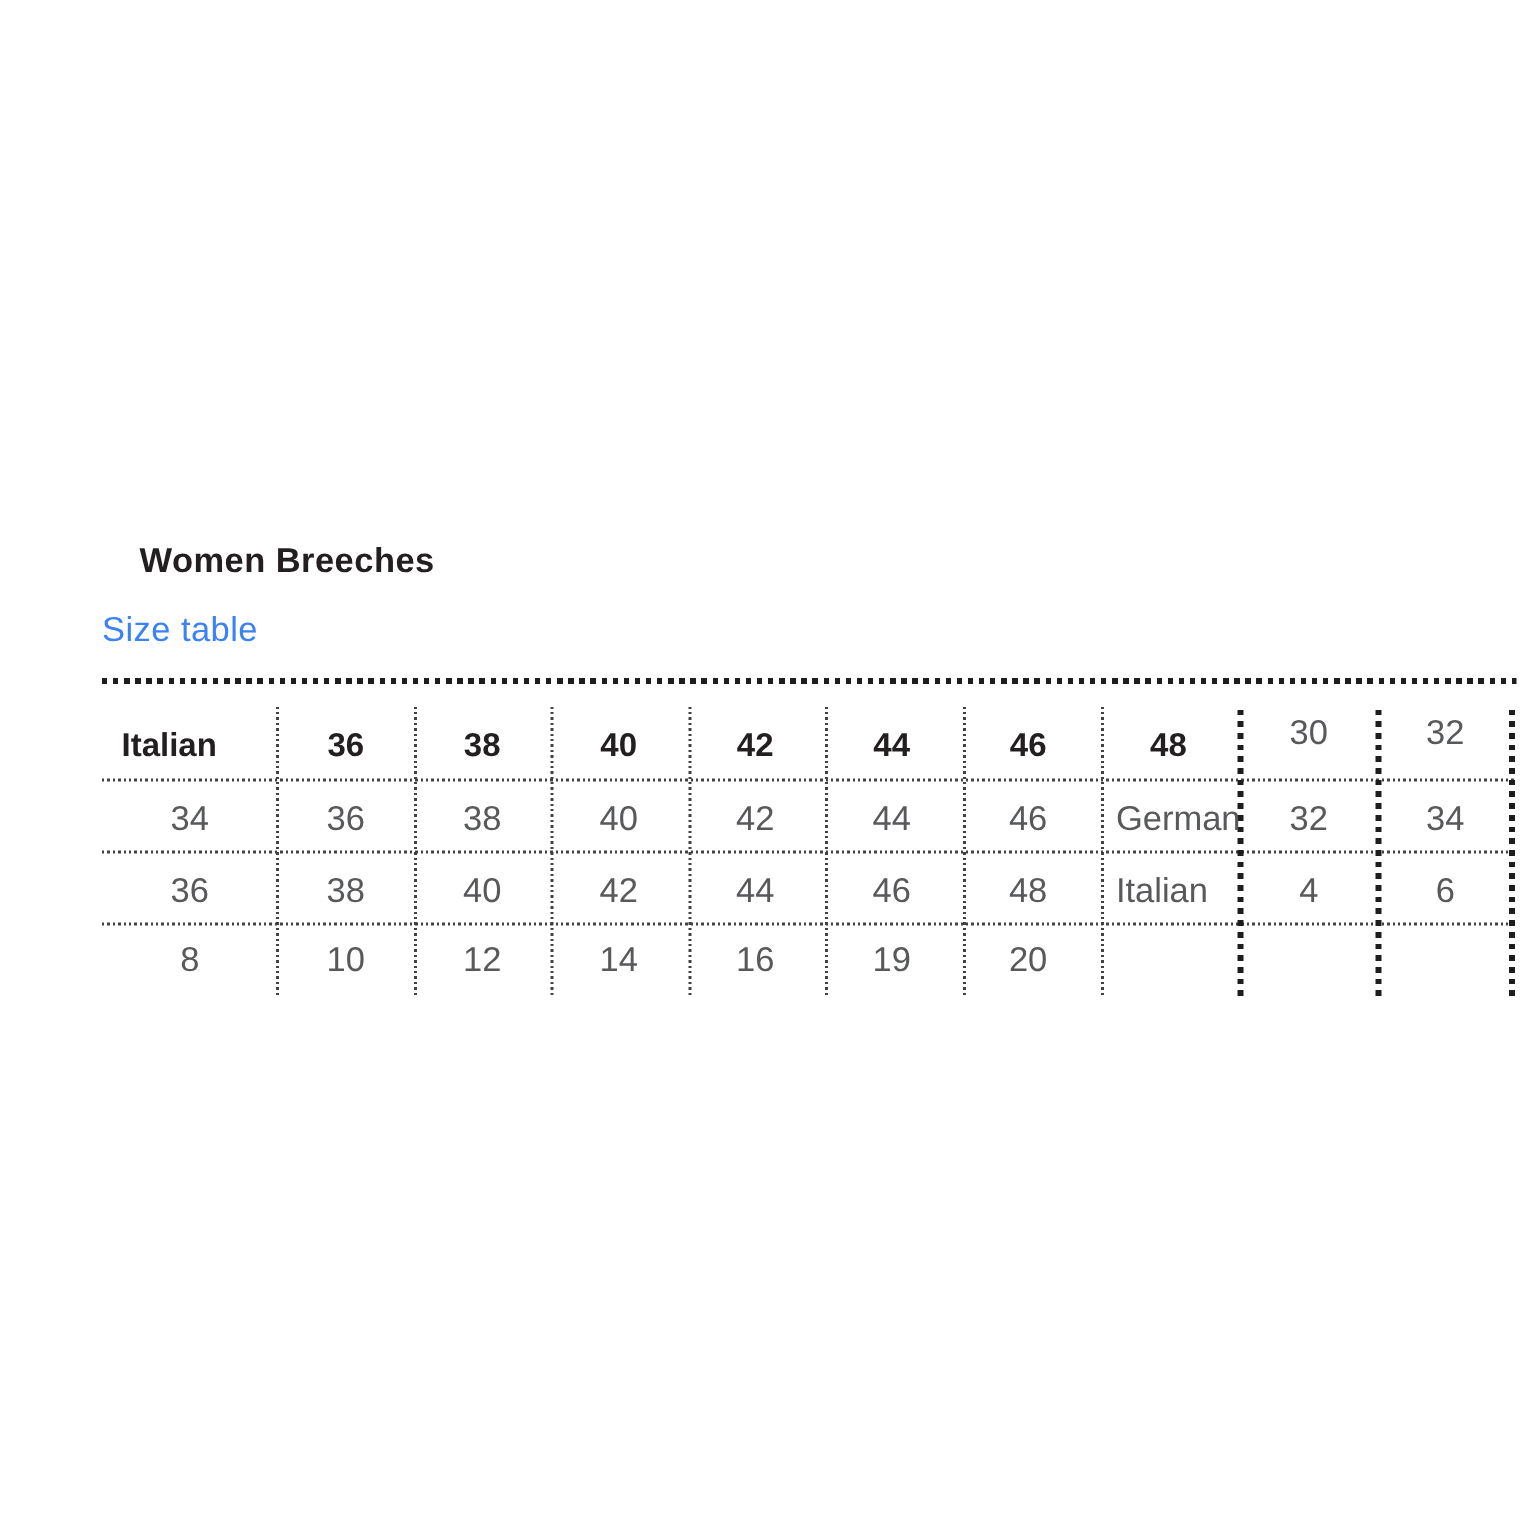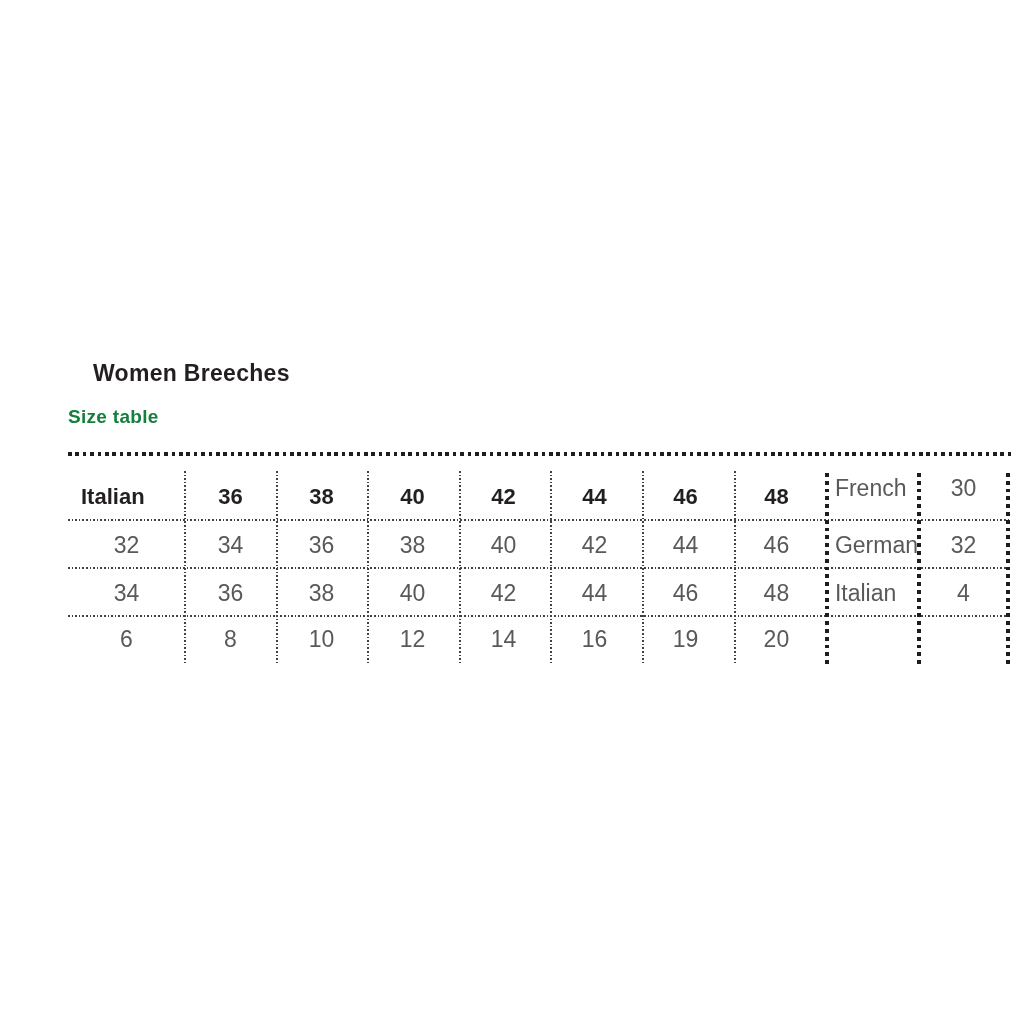--- a/index.html
+++ b/index.html
@@ -22,24 +22,24 @@
     font-size: 23px;
     font-weight: 700;
     letter-spacing: 0.3px;
     color: #231f20;
     margin-left: 25px;
   }
   .page-subtitle {
     position: absolute;
     left: 68px;
     top: 406px;
-    font-size: 19px;
-    font-weight: 700;
+    font-size: 23px;
+    font-weight: 400;
     letter-spacing: 0.3px;
-    color: #15803d;
+    color: #3b82f6;
   }
   
   .hline-top {
     position: absolute;
     left: 68px;
     top: 452px;
     width: 943px;
     height: 4px;
     background: repeating-linear-gradient(to right, #1d1d1d 0 3.6px, transparent 3.6px 7.4px);
   }
@@ -122,21 +122,20 @@
 
   <div class="table-grid">
       <div class="cell label r0">Italian</div>
       <div class="cell value r0">36</div>
       <div class="cell value r0">38</div>
       <div class="cell value r0">40</div>
       <div class="cell value r0">42</div>
       <div class="cell value r0">44</div>
       <div class="cell value r0">46</div>
       <div class="cell value r0">48</div>
-      <div class="cell label r1">French</div>
       <div class="cell value r1">30</div>
       <div class="cell value r1">32</div>
       <div class="cell value r1">34</div>
       <div class="cell value r1">36</div>
       <div class="cell value r1">38</div>
       <div class="cell value r1">40</div>
       <div class="cell value r1">42</div>
       <div class="cell value r1">44</div>
       <div class="cell value r1">46</div>
       <div class="cell label r2">German</div>

